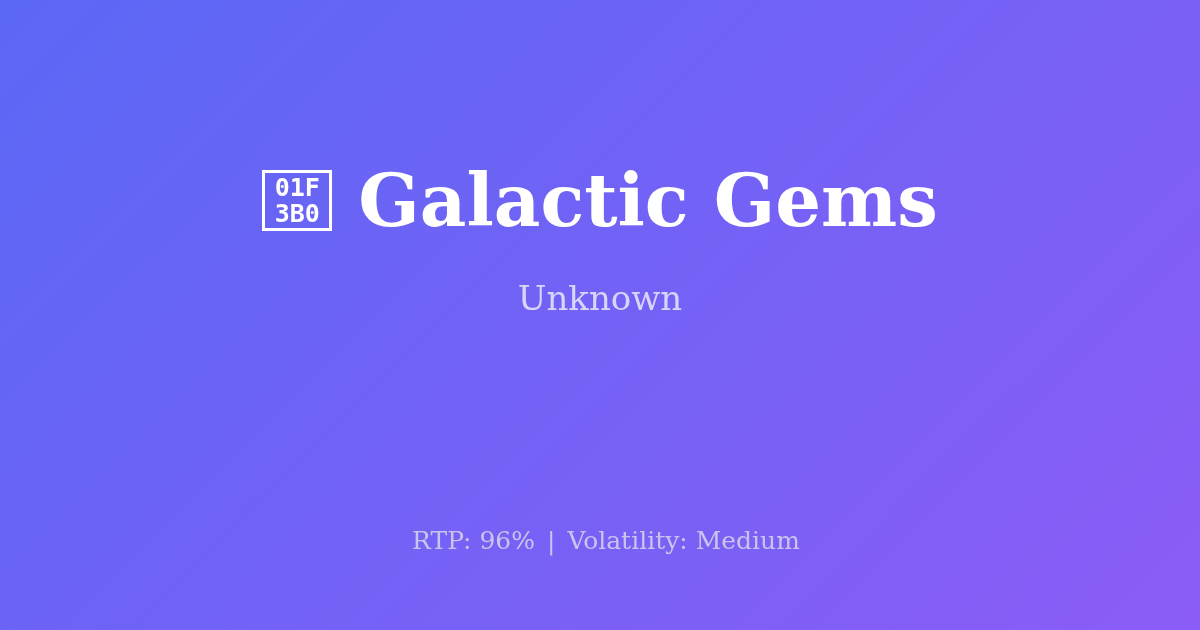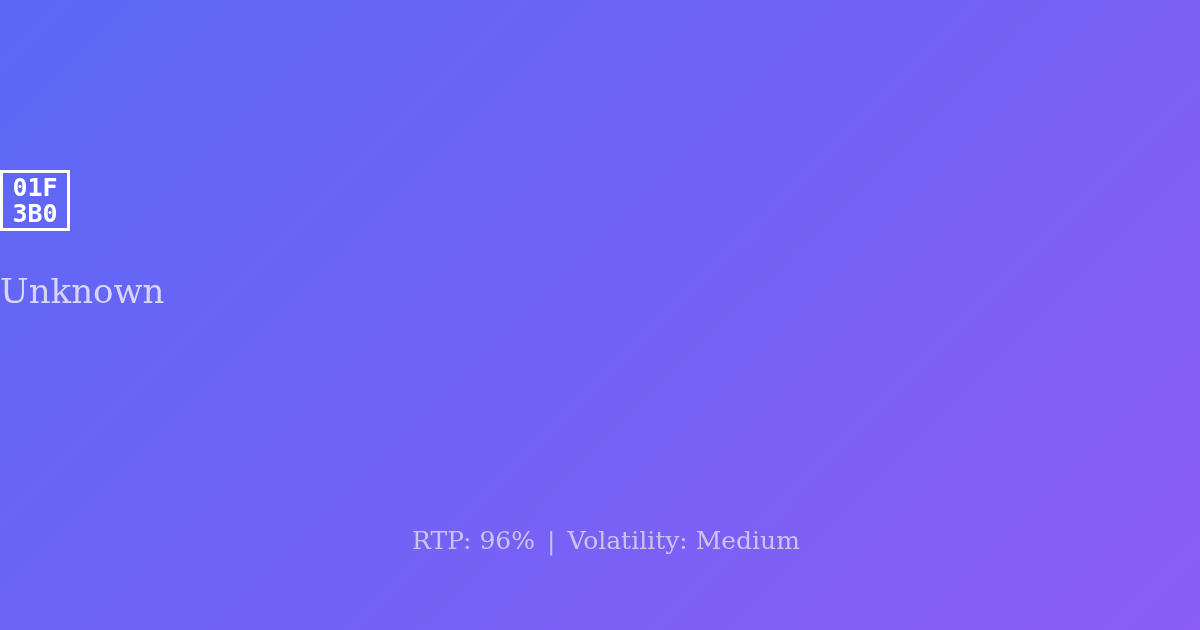--- a/index.html
+++ b/index.html
@@ -30,21 +30,21 @@
 
   
   .hero {
     position: absolute;
     top: 0;
     left: 0;
     width: 1200px;
     height: 500px;
     display: flex;
     flex-direction: column;
-    align-items: flex-start;
+    align-items: center;
     justify-content: center;
     padding-bottom: 18px;
   }
 
   .title-row {
     display: flex;
     align-items: center;
     justify-content: center;
     gap: 26px;
     white-space: nowrap;
@@ -107,20 +107,21 @@
 
 <div class="og-card">
 
   <div class="hero">
 
     <div class="title-row">
       <span class="tofu-glyph">
         <span>01F</span>
         <span>3B0</span>
       </span>
+      <h1 class="game-title">Galactic Gems</h1>
     </div>
 
     <div class="game-subtitle">Unknown</div>
 
   </div>
 
   <div class="meta-footer">
     <span>RTP:</span>
     <span>96%</span>
     <span class="sep">|</span>

